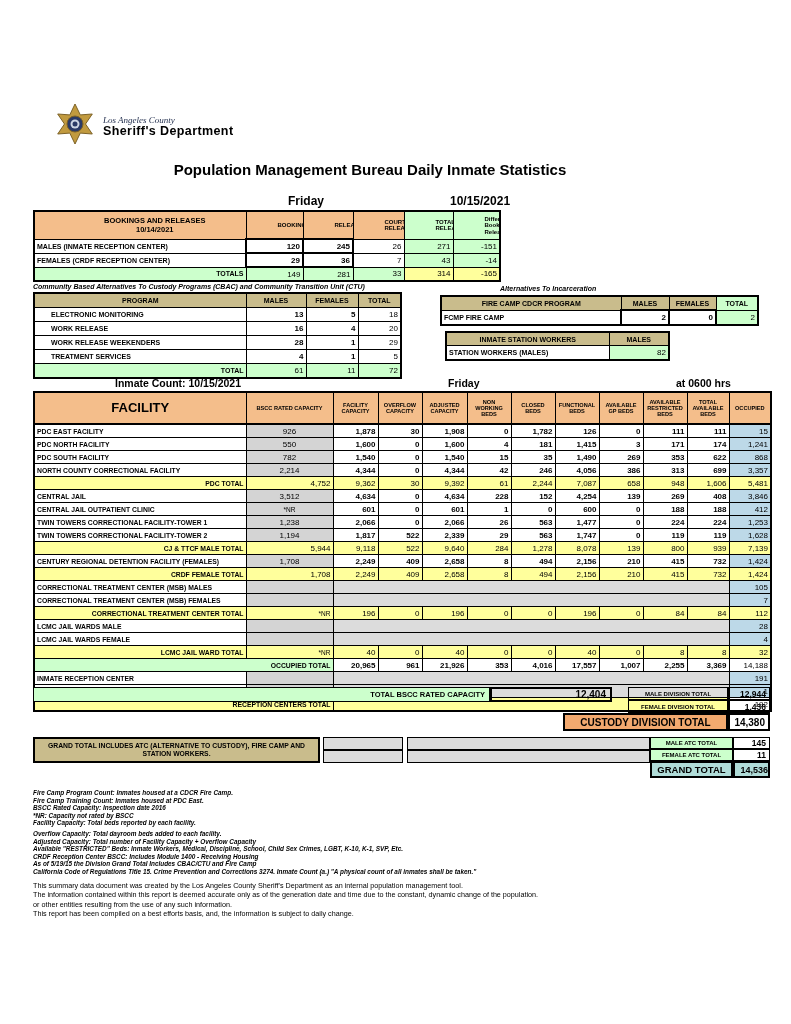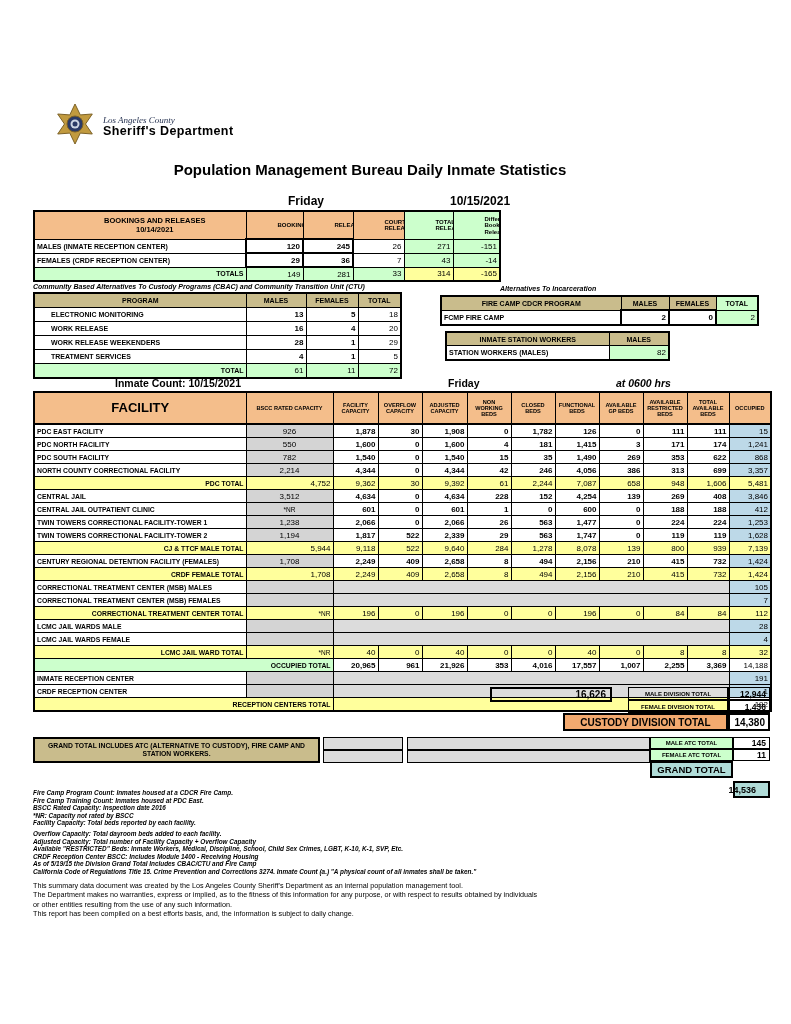--- a/index.html
+++ b/index.html
@@ -42,21 +42,21 @@
   .t-fire .lbl{font-weight:bold;font-size:7px;white-space:nowrap;}
   .t-fire .bv{font-weight:bold;border-width:2px;}
   .t-fire .g{background:#CCFFCC;}
   .t-station{position:absolute;left:445px;top:331px;width:223px;border:2px solid #000;}
   .t-station th{background:#C9BC8C;font-weight:bold;font-size:7px;height:12px;}
   .t-station td{height:13px;}
   .t-station .lbl{font-weight:bold;font-size:7px;white-space:nowrap;}
   .t-station .g{background:#CCFFCC;}
   
   .countline{position:absolute;top:377px;font-weight:bold;font-size:10.5px;}
-  .cl-a{left:115px;} .cl-b{left:448px;} .cl-c{left:616px;font-style:italic;}
+  .cl-a{left:115px;} .cl-b{left:448px;} .cl-c{left:676px;}
   .t-main{position:absolute;left:33px;top:391px;width:737px;border:2px solid #000;}
   .t-main th{background:#F4BE8B;font-weight:bold;font-size:5.6px;line-height:6.2px;height:30px;
              white-space:normal;border-bottom:2px solid #000;}
   .t-main th.fac-h{font-size:13px;margin-top:8px;}
   .t-main td{height:12px;white-space:nowrap;}
   .t-main .fl{font-weight:bold;font-size:6.8px;}
   .t-main .bscc{background:#D4D4D4;text-align:center;font-size:8px;}
   .t-main .fv{text-align:right;font-size:8px;font-weight:bold;}
   .t-main .occ{background:#BDD9E8;text-align:right;font-size:8px;}
   .t-main .tl{background:#FFFF9C;font-weight:bold;font-size:6.8px;text-align:right;}
@@ -86,21 +86,21 @@
   .ga1{left:323px;top:737px;width:80px;height:13px;}
   .ga2{left:323px;top:750px;width:80px;height:13px;}
   .gb1{left:407px;top:737px;width:243px;height:13px;}
   .gb2{left:407px;top:750px;width:243px;height:13px;}
   .atc-lbl{left:650px;width:83px;height:12px;background:#CCFFCC;justify-content:center;font-weight:bold;font-size:6px;}
   .atc-val{left:733px;width:37px;height:12px;justify-content:flex-end;font-weight:bold;font-size:8.5px;padding-right:3px;}
   .a1{top:737px;} .a2{top:749px;}
   .gtot-lbl{left:650px;top:761px;width:83px;height:17px;background:#B0DCD8;justify-content:center;
             font-weight:bold;font-size:9.5px;border-width:2px;}
   .gtot-val{left:733px;top:761px;width:37px;height:17px;background:#B0DCD8;justify-content:flex-end;
-            font-weight:bold;font-size:9px;padding-right:12px;border-width:2px;margin-top:20px;}
+            font-weight:bold;font-size:9px;padding-right:0;border-width:2px;}
   
   .footnotes{position:absolute;left:33px;top:789px;font-style:italic;font-weight:bold;
              font-size:6.4px;line-height:7.6px;}
   .footnotes .gap{height:3px;}
   .disclaimer{position:absolute;left:33px;top:881px;font-size:7.2px;line-height:9.3px;}
 </style>
 </head>
 <body>
 
 <div class="page">
@@ -550,21 +550,22 @@
           <td class="occ">1</td>
         </tr>
         <tr>
           <td class="tl" colspan="2">RECEPTION CENTERS TOTAL</td>
           <td class="tv" colspan="9"></td>
           <td class="gocc">192</td>
         </tr>
       </tbody>
   </table>
 
-  <div class="abs sum-bscc-val">16,626</div>
+  <div class="abs sum-bscc-lbl">TOTAL BSCC RATED CAPACITY</div>
+  <div class="abs sum-bscc-val">12,404</div>
   <div class="abs div-lbl r1">MALE DIVISION TOTAL</div>
   <div class="abs div-val r1">12,944</div>
   <div class="abs div-lbl r2">FEMALE DIVISION TOTAL</div>
   <div class="abs div-val r2">1,436</div>
   <div class="abs cust-lbl">CUSTODY DIVISION TOTAL</div>
   <div class="abs cust-val">14,380</div>
 
   <div class="abs gt-note">GRAND TOTAL INCLUDES ATC (ALTERNATIVE TO CUSTODY), FIRE CAMP AND STATION WORKERS.</div>
   <div class="abs gt-gray ga1"></div>
   <div class="abs gt-gray ga2"></div>
@@ -591,18 +592,18 @@
         <div>Adjusted Capacity: Total number of Facility Capacity + Overflow Capacity</div>
         <div>Available "RESTRICTED" Beds: Inmate Workers, Medical, Discipline, School, Child Sex Crimes, LGBT, K-10, K-1, SVP, Etc.</div>
         <div>CRDF Reception Center BSCC: Includes Module 1400 - Receiving Housing</div>
         <div>As of 5/19/15 the Division Grand Total Includes CBAC/CTU and Fire Camp</div>
         <div>California Code of Regulations Title 15. Crime Prevention and Corrections 3274. Inmate Count (a.) "A physical count of all inmates shall be taken."</div>
       </div>
   </div>
 
   <div class="disclaimer">
       <div>This summary data document was created by the Los Angeles County Sheriff's Department as an internal population management tool.</div>
-      <div>The Department makes no warranties, express or implied, as to the fitness of this information for any purpose, or with respect to results obtained by individuals</div>
+      <div>The information contained within this report is deemed accurate only as of the generation date and time due to the constant, dynamic change of the population.</div>
       <div>or other entities resulting from the use of any such information.</div>
       <div>This report has been compiled on a best efforts basis, and, the information is subject to daily change.</div>
     </div>
 
 </div>
 
 </body></html>

